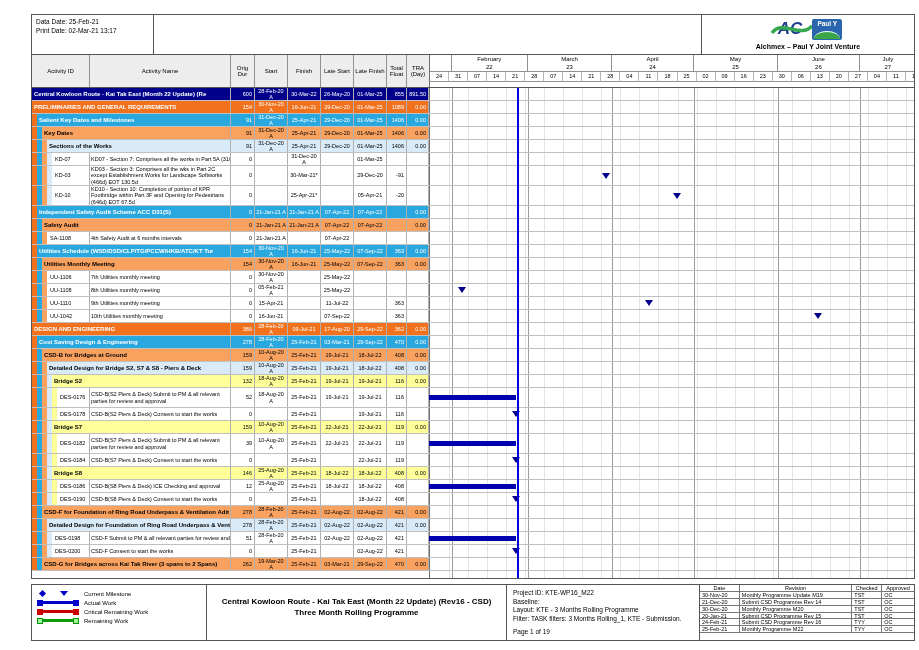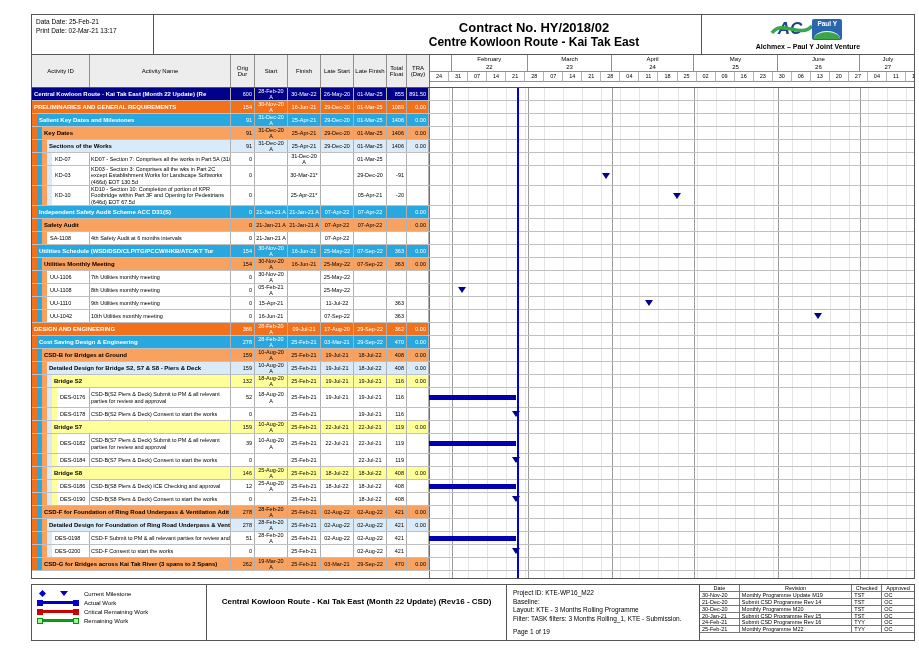--- a/index.html
+++ b/index.html
@@ -82,24 +82,20 @@
 </style>
 </head>
 <body>
 
 <div class="sheet">
 
   <div class="bandA">
     <div class="dateBox">
       <div>Data Date: 25-Feb-21</div>
       <div>Print Date: 02-Mar-21 13:17</div>
-    </div>
-    <div class="titleBox">
-      <div class="contractNo">Contract No. HY/2018/02</div>
-      <div class="projTitle">Centre Kowloon Route - Kai Tak East</div>
     </div>
     <div class="logoBox">
       <div class="logoRow">
         <span class="logoA">
           <svg class="swoosh" width="44" height="18" viewBox="0 0 44 18">
               <path d="M2 12 C 12 -2, 30 18, 42 5" stroke="#35a850" stroke-width="3.5" fill="none"></path>
             </svg>
           <span>AC</span>
         </span>
         <span class="logoPY">
@@ -811,20 +807,21 @@
           <span class="lglyph">
             <span class="lsq green"></span>
             <span class="lbar green"></span>
             <span class="lsq green"></span>
           </span>
           <span class="ltxt">Remaining Work</span>
         </div>
       </div>
     <div class="ftitleBox">
       <div class="ftitle1">Central Kowloon Route - Kai Tak East (Month 22 Update) (Rev16 - CSD)</div>
+      <div class="ftitle2">Three Month Rolling Programme</div>
     </div>
     <div class="infoBox">
       <div>Project ID: KTE-WP16_M22</div>
       <div>Baseline:</div>
       <div>Layout: KTE - 3 Months Rolling Programme</div>
       <div>Filter: TASK filters: 3 Months Rolling_1, KTE - Submission.</div>
       <div class="pageLbl">Page 1 of 19</div>
     </div>
     <div class="revBox" id="revBody">
         <div class="rrow rhead">

